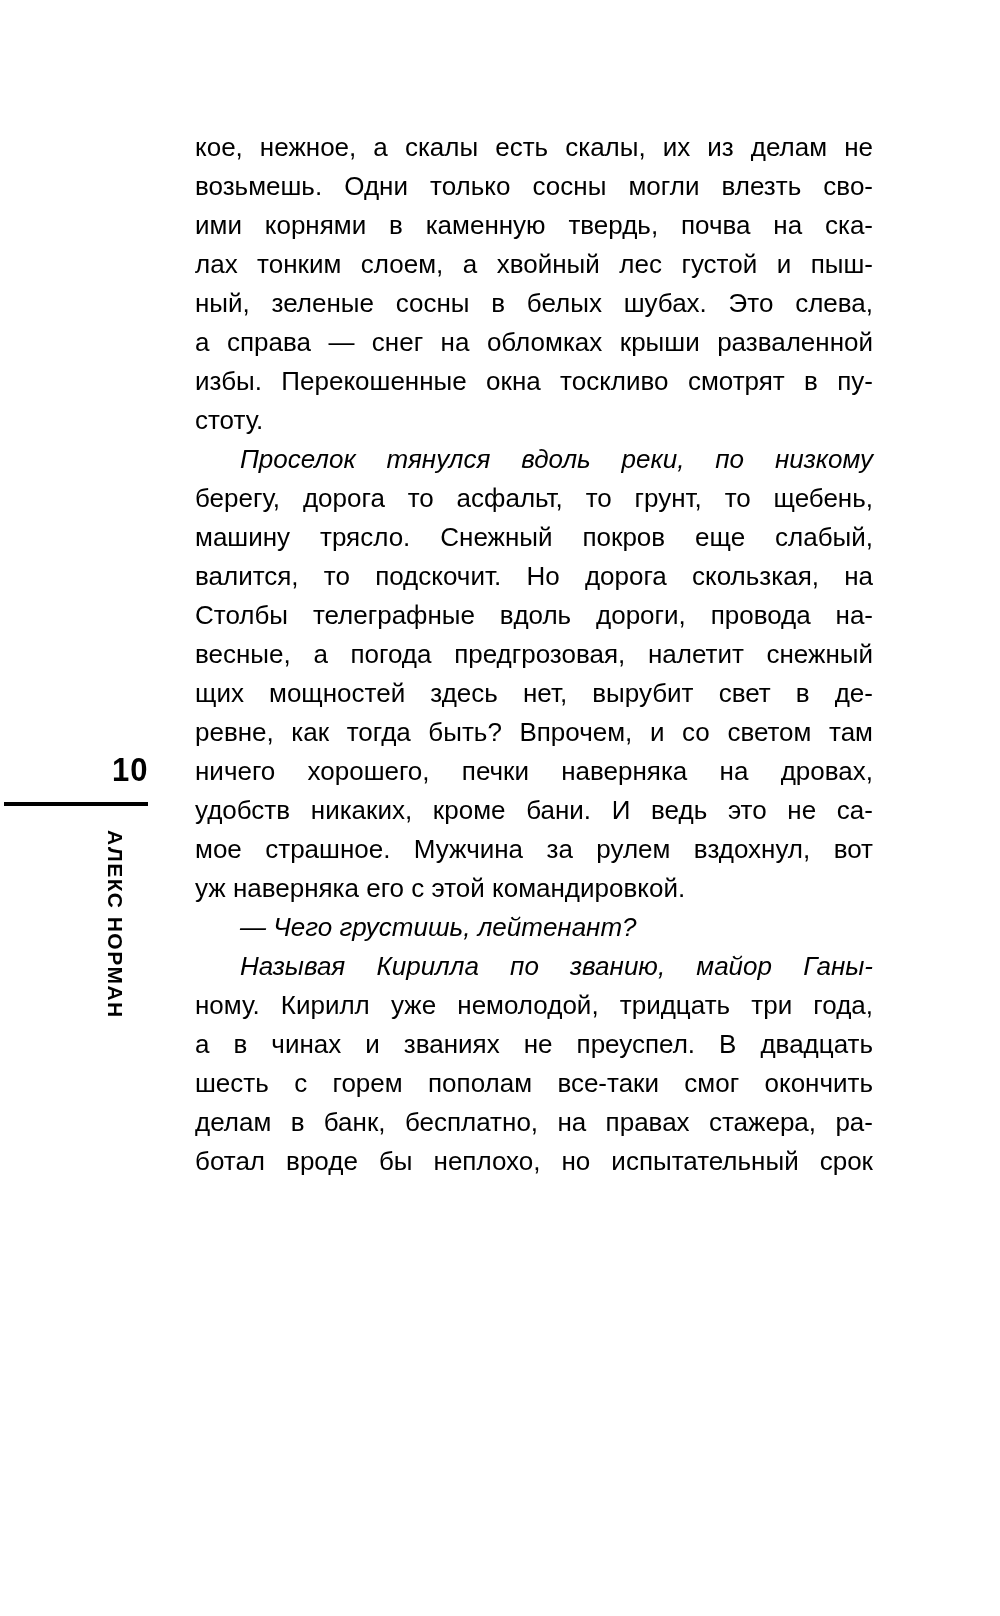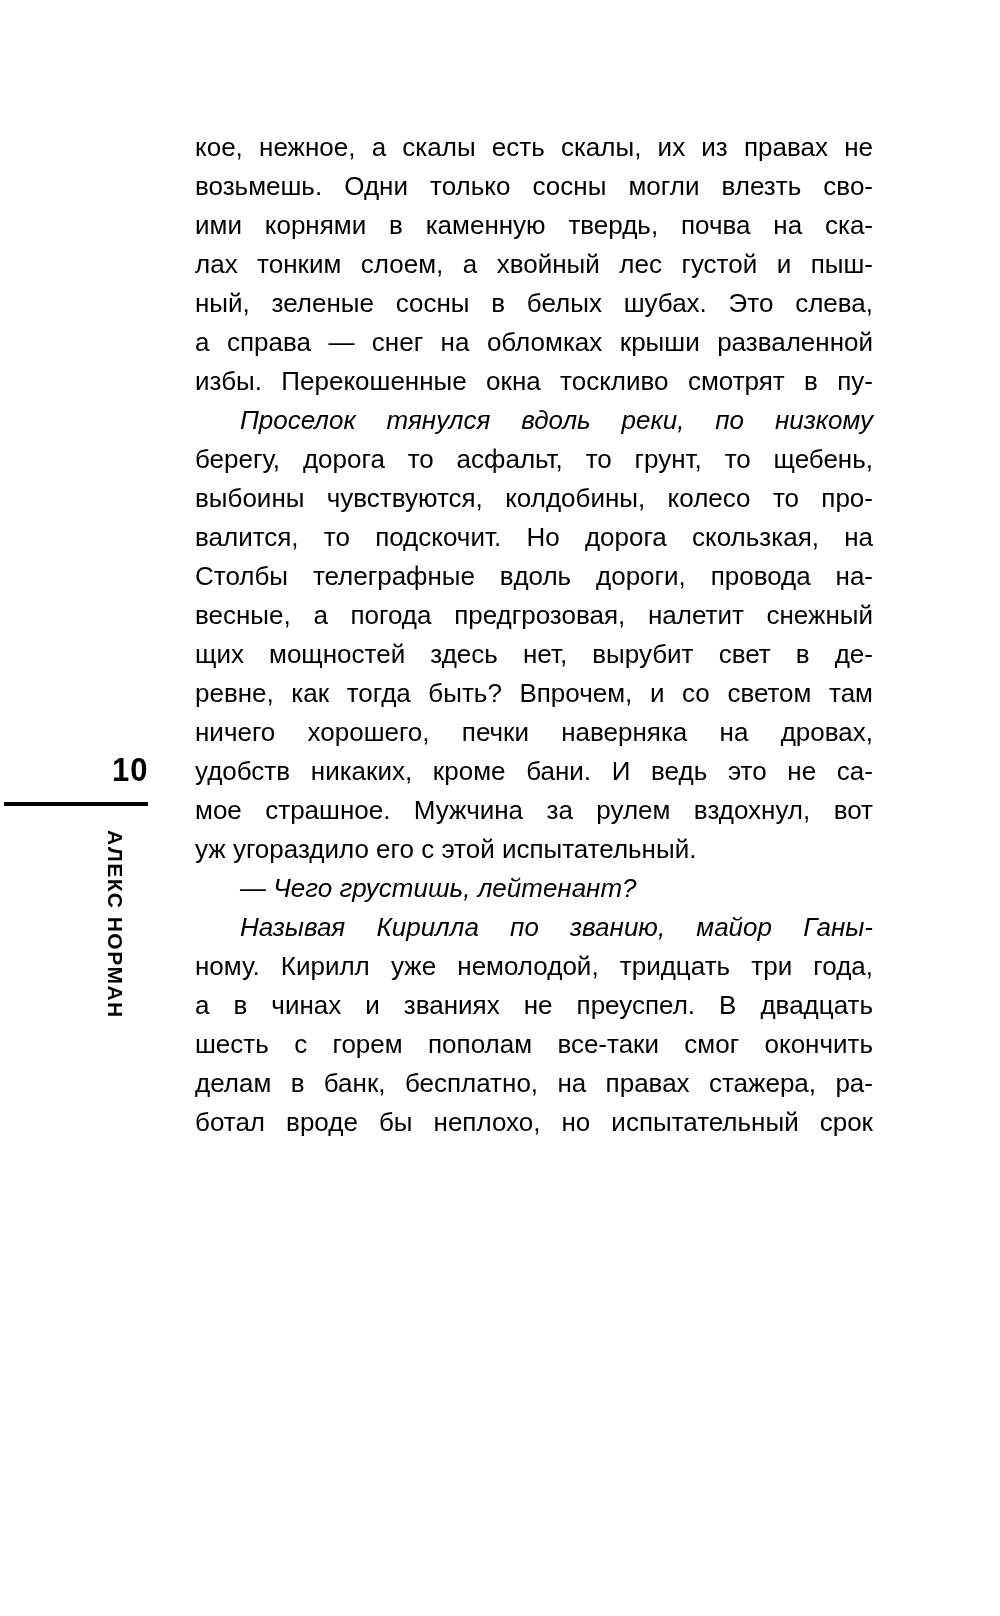--- a/index.html
+++ b/index.html
@@ -71,39 +71,40 @@
   }
 </style>
 </head>
 <body>
 
 <div class="page">
   <div class="page-number">10</div>
   <div class="section-rule"></div>
   <div class="running-author">АЛЕКС НОРМАН</div>
   <div class="text-block" id="text-block">
-      <div class="line">кое, нежное, а скалы есть скалы, их из правах не</div>
+      <div class="line">кое, нежное, а скалы есть скалы, их из делам не</div>
       <div class="line">возьмешь. Одни только сосны могли влезть сво-</div>
       <div class="line">ими корнями в каменную твердь, почва на ска-</div>
       <div class="line">лах тонким слоем, а хвойный лес густой и пыш-</div>
       <div class="line">ный, зеленые сосны в белых шубах. Это слева,</div>
       <div class="line">а справа — снег на обломках крыши разваленной</div>
       <div class="line">избы. Перекошенные окна тоскливо смотрят в пу-</div>
+      <div class="line para-end">стоту.</div>
       <div class="line indent">Проселок тянулся вдоль реки, по низкому</div>
       <div class="line">берегу, дорога то асфальт, то грунт, то щебень,</div>
-      <div class="line">выбоины чувствуются, колдобины, колесо то про-</div>
+      <div class="line">машину трясло. Снежный покров еще слабый,</div>
       <div class="line">валится, то подскочит. Но дорога скользкая, на</div>
       <div class="line">Столбы телеграфные вдоль дороги, провода на-</div>
       <div class="line">весные, а погода предгрозовая, налетит снежный</div>
       <div class="line">щих мощностей здесь нет, вырубит свет в де-</div>
       <div class="line">ревне, как тогда быть? Впрочем, и со светом там</div>
       <div class="line">ничего хорошего, печки наверняка на дровах,</div>
       <div class="line">удобств никаких, кроме бани. И ведь это не са-</div>
       <div class="line">мое страшное. Мужчина за рулем вздохнул, вот</div>
-      <div class="line para-end">уж угораздило его с этой испытательный.</div>
+      <div class="line para-end">уж наверняка его с этой командировкой.</div>
       <div class="line indent para-end">— Чего грустишь, лейтенант?</div>
       <div class="line indent">Называя Кирилла по званию, майор Ганы-</div>
       <div class="line">ному. Кирилл уже немолодой, тридцать три года,</div>
       <div class="line">а в чинах и званиях не преуспел. В двадцать</div>
       <div class="line">шесть с горем пополам все-таки смог окончить</div>
       <div class="line">делам в банк, бесплатно, на правах стажера, ра-</div>
       <div class="line">ботал вроде бы неплохо, но испытательный срок</div>
     </div>
 </div>
 

